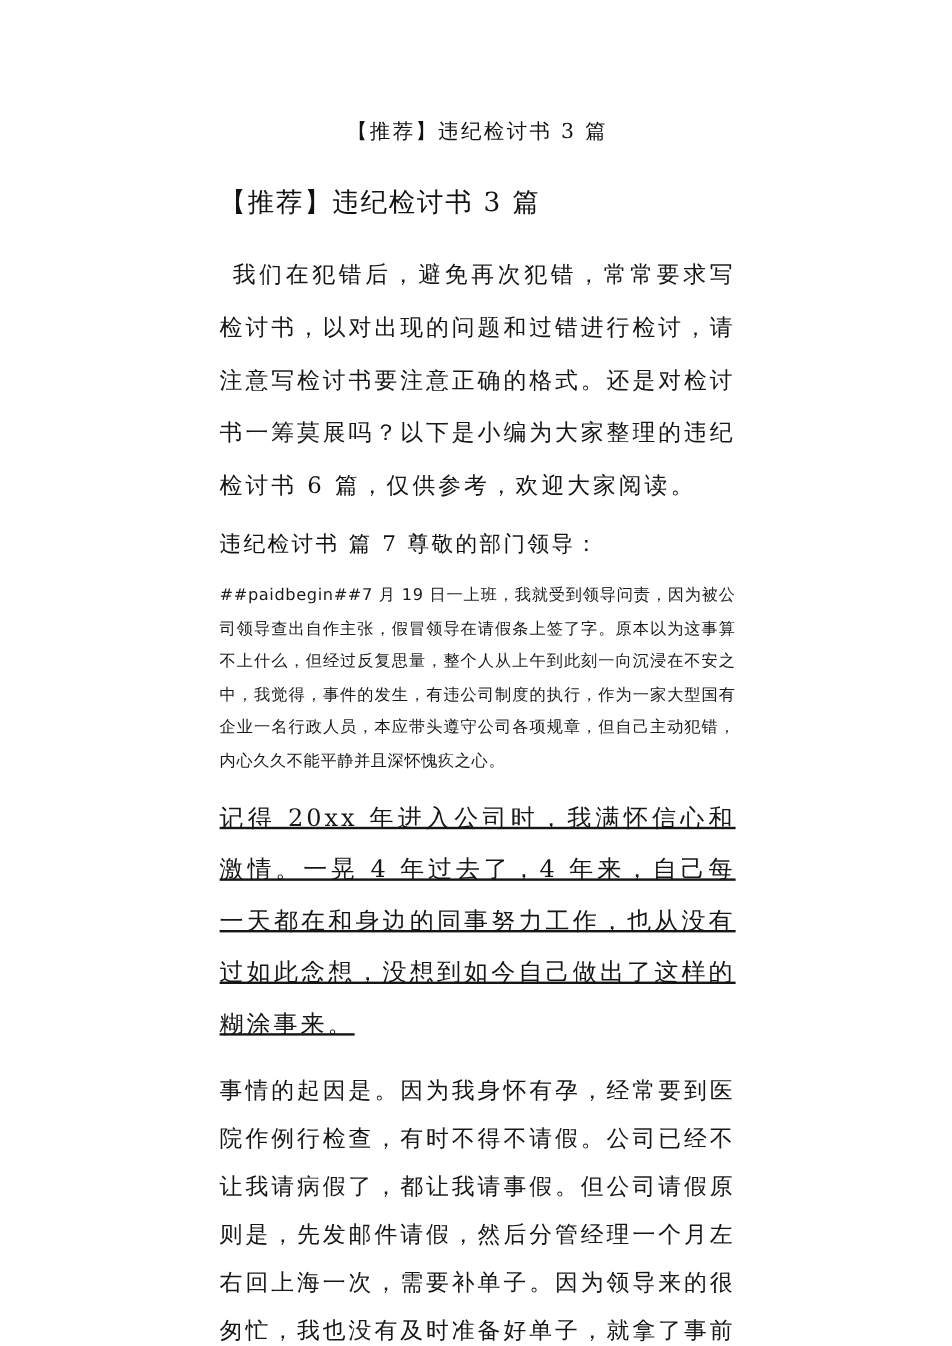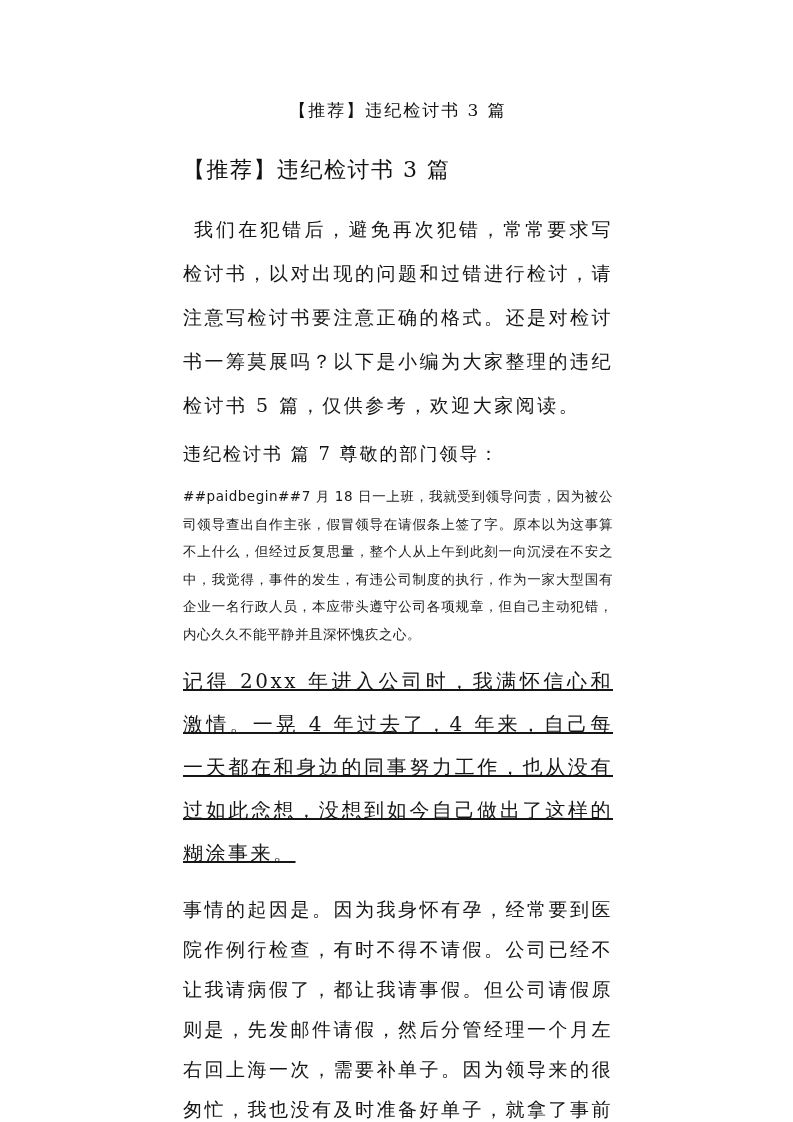--- a/index.html
+++ b/index.html
@@ -81,22 +81,22 @@
   }
 </style>
 </head>
 <body>
 
 <div class="page">
   <h1 class="doc-title">【推荐】违纪检讨书 3 篇</h1>
 
   <h2 class="doc-subtitle">【推荐】违纪检讨书 3 篇</h2>
 
-  <p class="para intro">我们在犯错后，避免再次犯错，常常要求写检讨书，以对出现的问题和过错进行检讨，请注意写检讨书要注意正确的格式。还是对检讨书一筹莫展吗？以下是小编为大家整理的违纪检讨书 5 篇，仅供参考，欢迎大家阅读。</p>
+  <p class="para intro">我们在犯错后，避免再次犯错，常常要求写检讨书，以对出现的问题和过错进行检讨，请注意写检讨书要注意正确的格式。还是对检讨书一筹莫展吗？以下是小编为大家整理的违纪检讨书 6 篇，仅供参考，欢迎大家阅读。</p>
 
   <h3 class="section-heading">违纪检讨书 篇 7 尊敬的部门领导：</h3>
 
-  <p class="para paid">##paidbegin##7 月 18 日一上班，我就受到领导问责，因为被公司领导查出自作主张，假冒领导在请假条上签了字。原本以为这事算不上什么，但经过反复思量，整个人从上午到此刻一向沉浸在不安之中，我觉得，事件的发生，有违公司制度的执行，作为一家大型国有企业一名行政人员，本应带头遵守公司各项规章，但自己主动犯错，内心久久不能平静并且深怀愧疚之心。</p>
+  <p class="para paid">##paidbegin##7 月 19 日一上班，我就受到领导问责，因为被公司领导查出自作主张，假冒领导在请假条上签了字。原本以为这事算不上什么，但经过反复思量，整个人从上午到此刻一向沉浸在不安之中，我觉得，事件的发生，有违公司制度的执行，作为一家大型国有企业一名行政人员，本应带头遵守公司各项规章，但自己主动犯错，内心久久不能平静并且深怀愧疚之心。</p>
 
   <p class="para body-1">记得 20xx 年进入公司时，我满怀信心和激情。一晃 4 年过去了，4 年来，自己每一天都在和身边的同事努力工作，也从没有过如此念想，没想到如今自己做出了这样的糊涂事来。</p>
 
   <p class="para body-2">事情的起因是。因为我身怀有孕，经常要到医院作例行检查，有时不得不请假。公司已经不让我请病假了，都让我请事假。但公司请假原则是，先发邮件请假，然后分管经理一个月左右回上海一次，需要补单子。因为领导来的很匆忙，我也没有及时准备好单子，就拿了事前请假的单子给领导签字了。之后人事催我要请假单子，我就冒充领导签了几个字。【更多公文素材，微信：dada wk01】</p>
 </div>
 
 </body></html>

